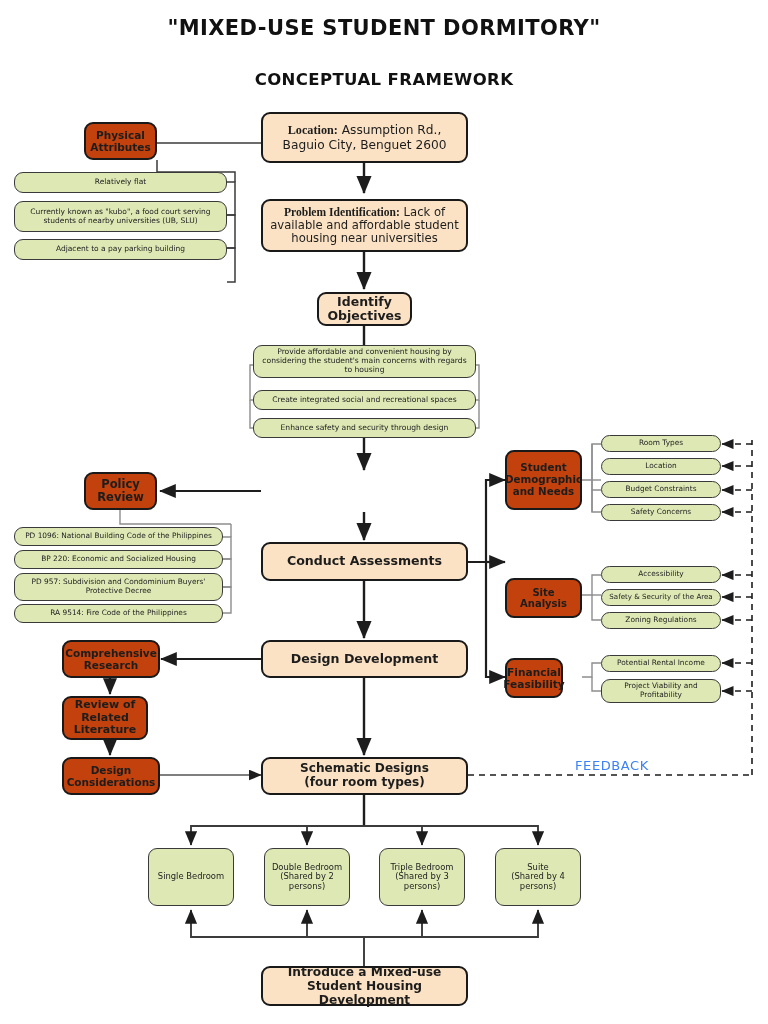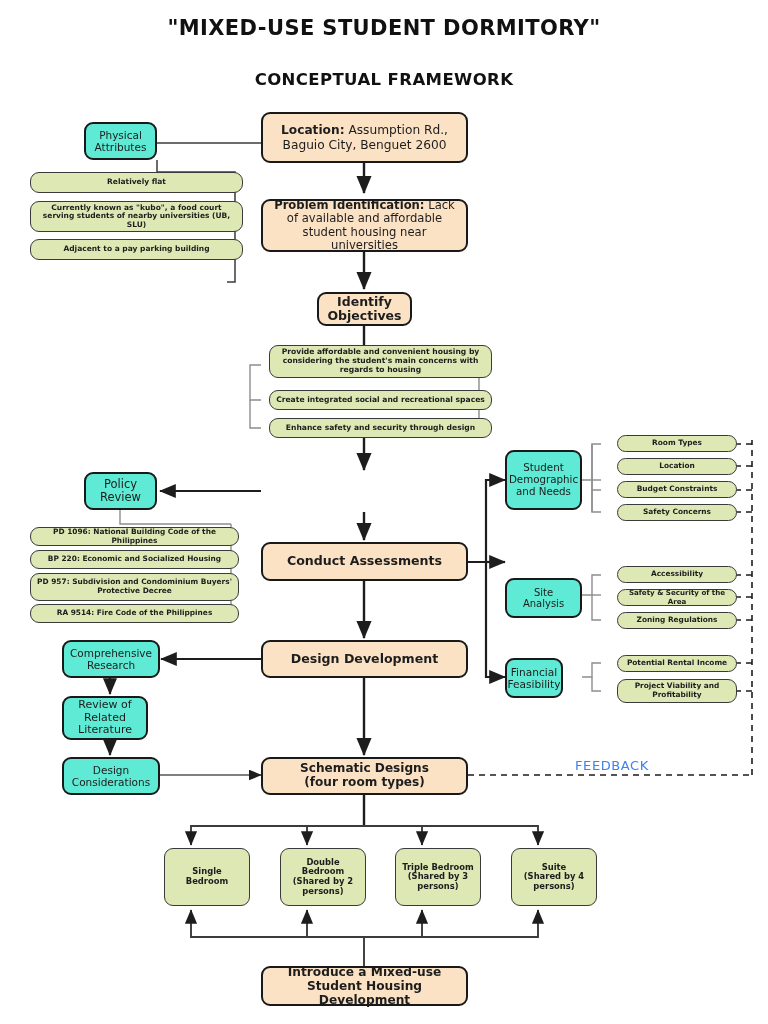--- a/index.html
+++ b/index.html
@@ -19,35 +19,35 @@
     display:flex;align-items:center;justify-content:center;
     text-align:center;
     border-radius:9px;
     border:1.6px solid #1a1a1a;
     color:#1d1d1d;
     line-height:1.15;
     padding:3px 6px;
     z-index:3;
   }
   .peach{background:#fbe2c4;border-color:#191919;border-width:2px;font-weight:bold;}
-  .mint{background:#5eead4;border-color:#191919;border-width:2px;font-weight:normal;}
-  .lime{background:#dde8b4;border-color:#3a3a3a;border-width:1.3px;font-weight:bold;margin-left:16px;}
+  .mint{background:#c2410c;border-color:#191919;border-width:2px;font-weight:bold;}
+  .lime{background:#dde8b4;border-color:#3a3a3a;border-width:1.3px;font-weight:normal;}
 
   .t-title{
     position:absolute;width:768px;text-align:center;
     font-weight:bold;color:#111;letter-spacing:.4px;
   }
   #main-title{top:16px;font-size:21px;}
   #sub-title{top:70px;font-size:16.5px;}
 
   .feedback-label{
     position:absolute;font-size:13px;color:#3b82f6;letter-spacing:.6px;
     z-index:4;
   }
-  .b-strong{font-weight:bold;}
+  .b-strong{font-weight:bold;font-family:Liberation Serif, serif;}
 </style>
 </head>
 <body>
 
 <div id="stage">
 
   <svg id="wires" viewBox="0 0 768 1024">
     <defs>
       <marker id="arrThick" markerWidth="9" markerHeight="9" refX="7.2" refY="3.2" orient="auto">
         <path d="M0,0 L7.6,3.2 L0,6.4 z" fill="#1d1d1d"></path>

